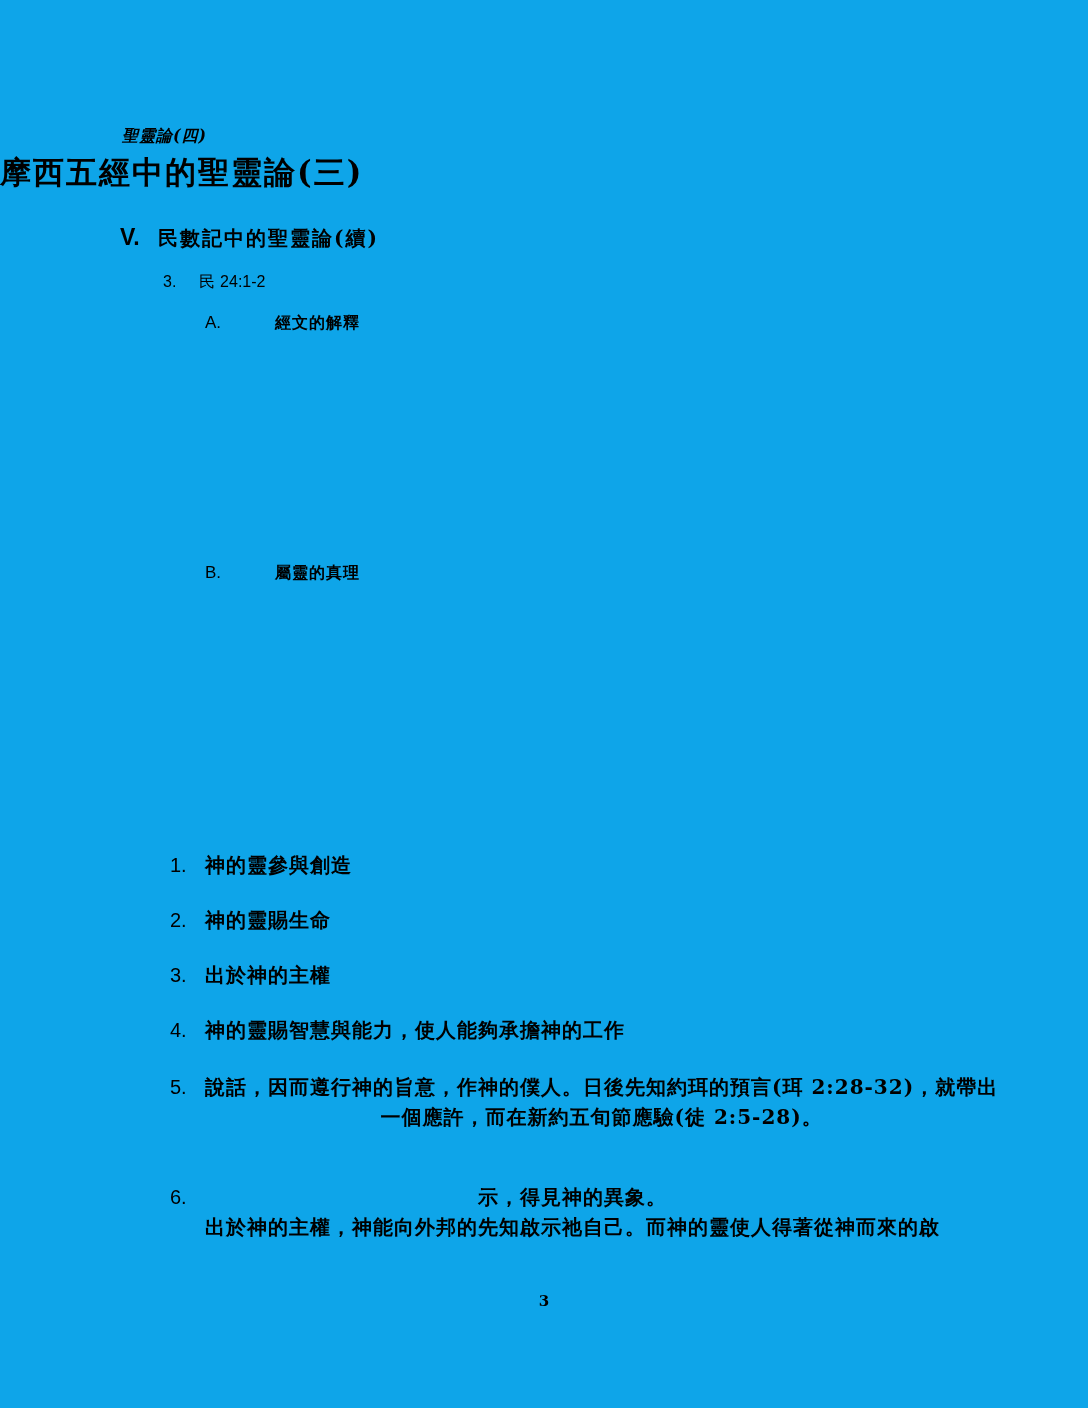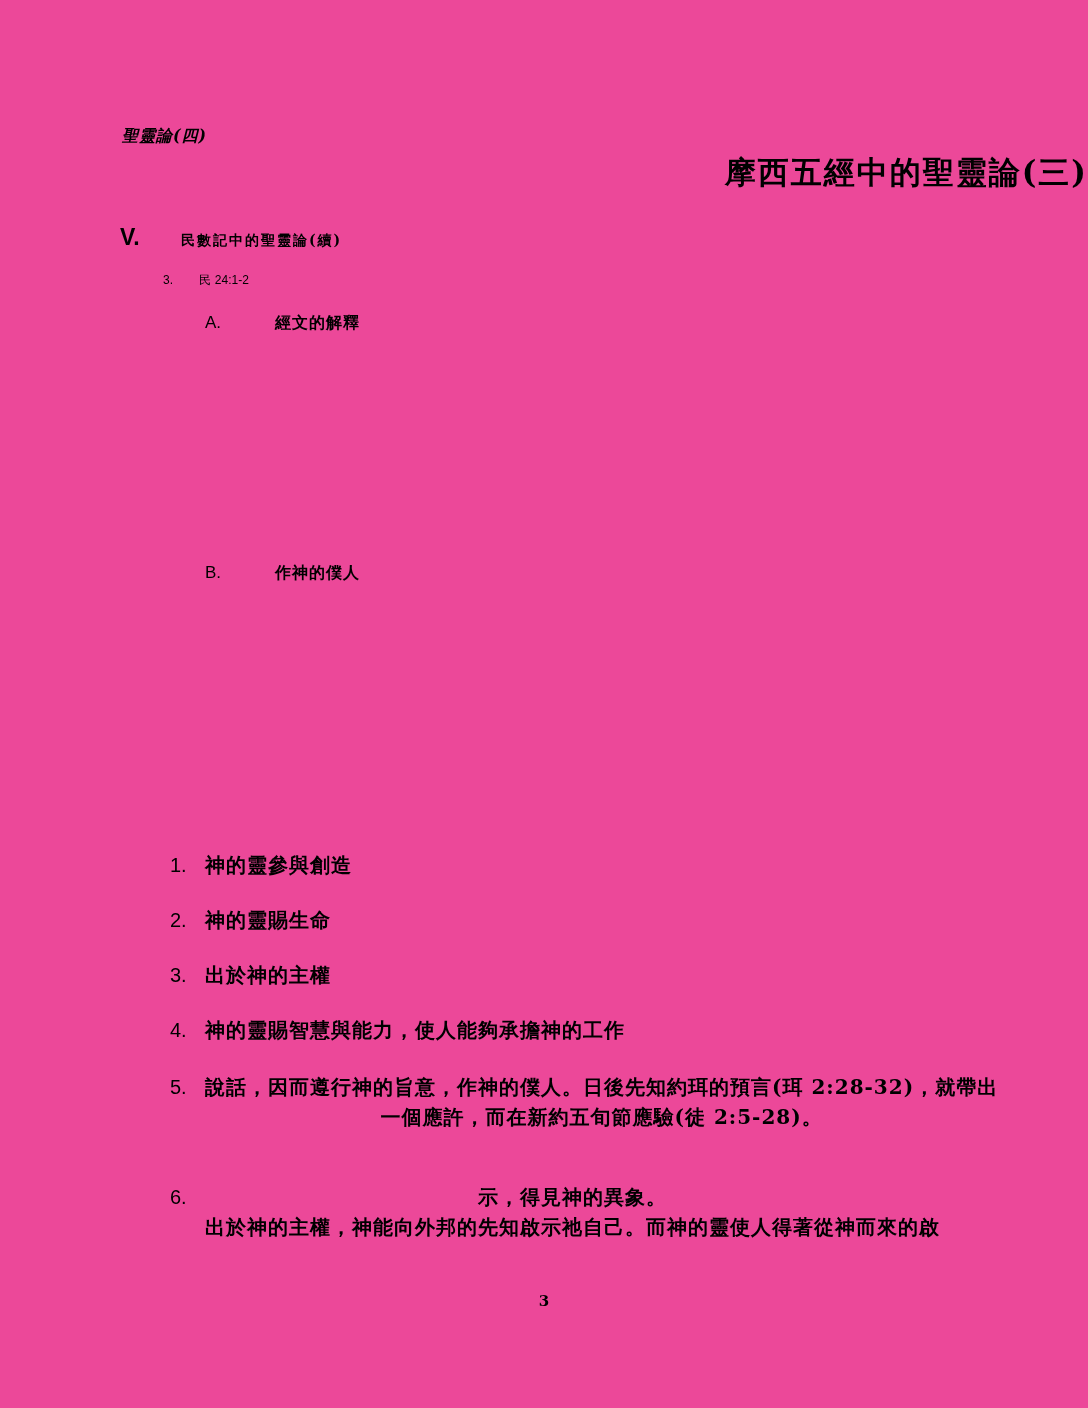--- a/index.html
+++ b/index.html
@@ -4,21 +4,21 @@
 <style>
   html, body {
     margin: 0;
     padding: 0;
     background: #ffffff;
   }
   .page {
     position: relative;
     width: 1088px;
     height: 1408px;
-    background: #ec4899;
+    background: #0ea5e9;
     color: #000000;
     font-family: "DejaVu Serif", serif;
     overflow: hidden;
   }
   .sans {
     font-family: "Liberation Sans", sans-serif;
   }
   
   .doc-header {
     position: absolute;
@@ -28,52 +28,51 @@
     font-style: italic;
     font-weight: bold;
     letter-spacing: 1px;
   }
   
   .doc-title {
     position: absolute;
     left: 0;
     right: 0;
     top: 152px;
-    text-align: right;
+    text-align: left;
     font-size: 31px;
     font-weight: bold;
     letter-spacing: 2px;
   }
   
   .section-heading {
     position: absolute;
     left: 120px;
     display: flex;
     align-items: baseline;
   }
   .section-heading .numeral {
     font-size: 23px;
     font-weight: bold;
     width: 38px;
     flex: 0 0 auto;
   }
   .section-heading .heading-text {
-    font-size: 14px;
+    font-size: 20px;
     font-weight: bold;
     letter-spacing: 2px;
-    margin-left: 23px;
   }
   #sec-v { top: 224px; }
   #sec-vi { top: 802px; }
   
   .v-item {
     position: absolute;
     left: 163px;
     top: 272px;
-    font-size: 12px;
+    font-size: 16px;
   }
   .v-item .num {
     display: inline-block;
     width: 36px;
   }
   
   .sub-item {
     position: absolute;
     left: 205px;
     display: flex;
@@ -148,21 +147,21 @@
     <span class="num sans">3.</span><span>民</span><span>&nbsp;</span><span class="sans">24:1-2</span>
   </div>
 
   <div class="sub-item" id="sub-a">
     <span class="letter sans">A.</span>
     <span class="sub-text">經文的解釋</span>
   </div>
 
   <div class="sub-item" id="sub-b">
     <span class="letter sans">B.</span>
-    <span class="sub-text">作神的僕人</span>
+    <span class="sub-text">屬靈的真理</span>
   </div>
 
 
   <div class="vi-item" id="vi-1">
     <span class="num sans">1.</span>
     <div class="lines">
       <div>神的靈參與創造</div>
     </div>
   </div>
 

